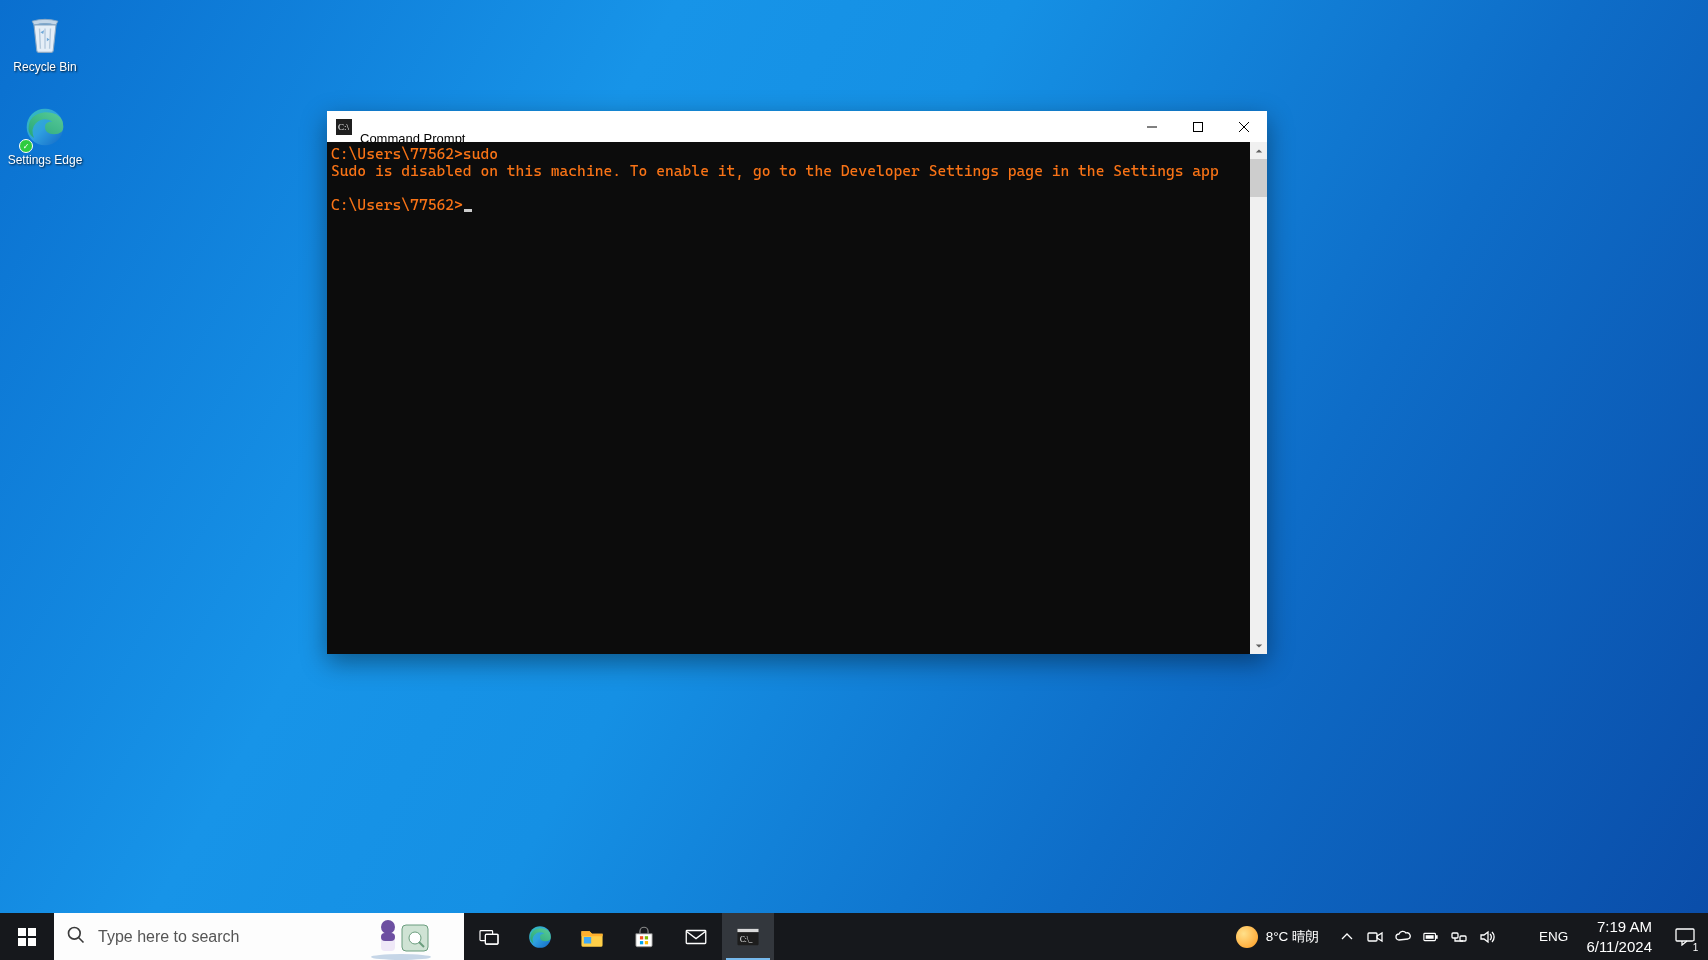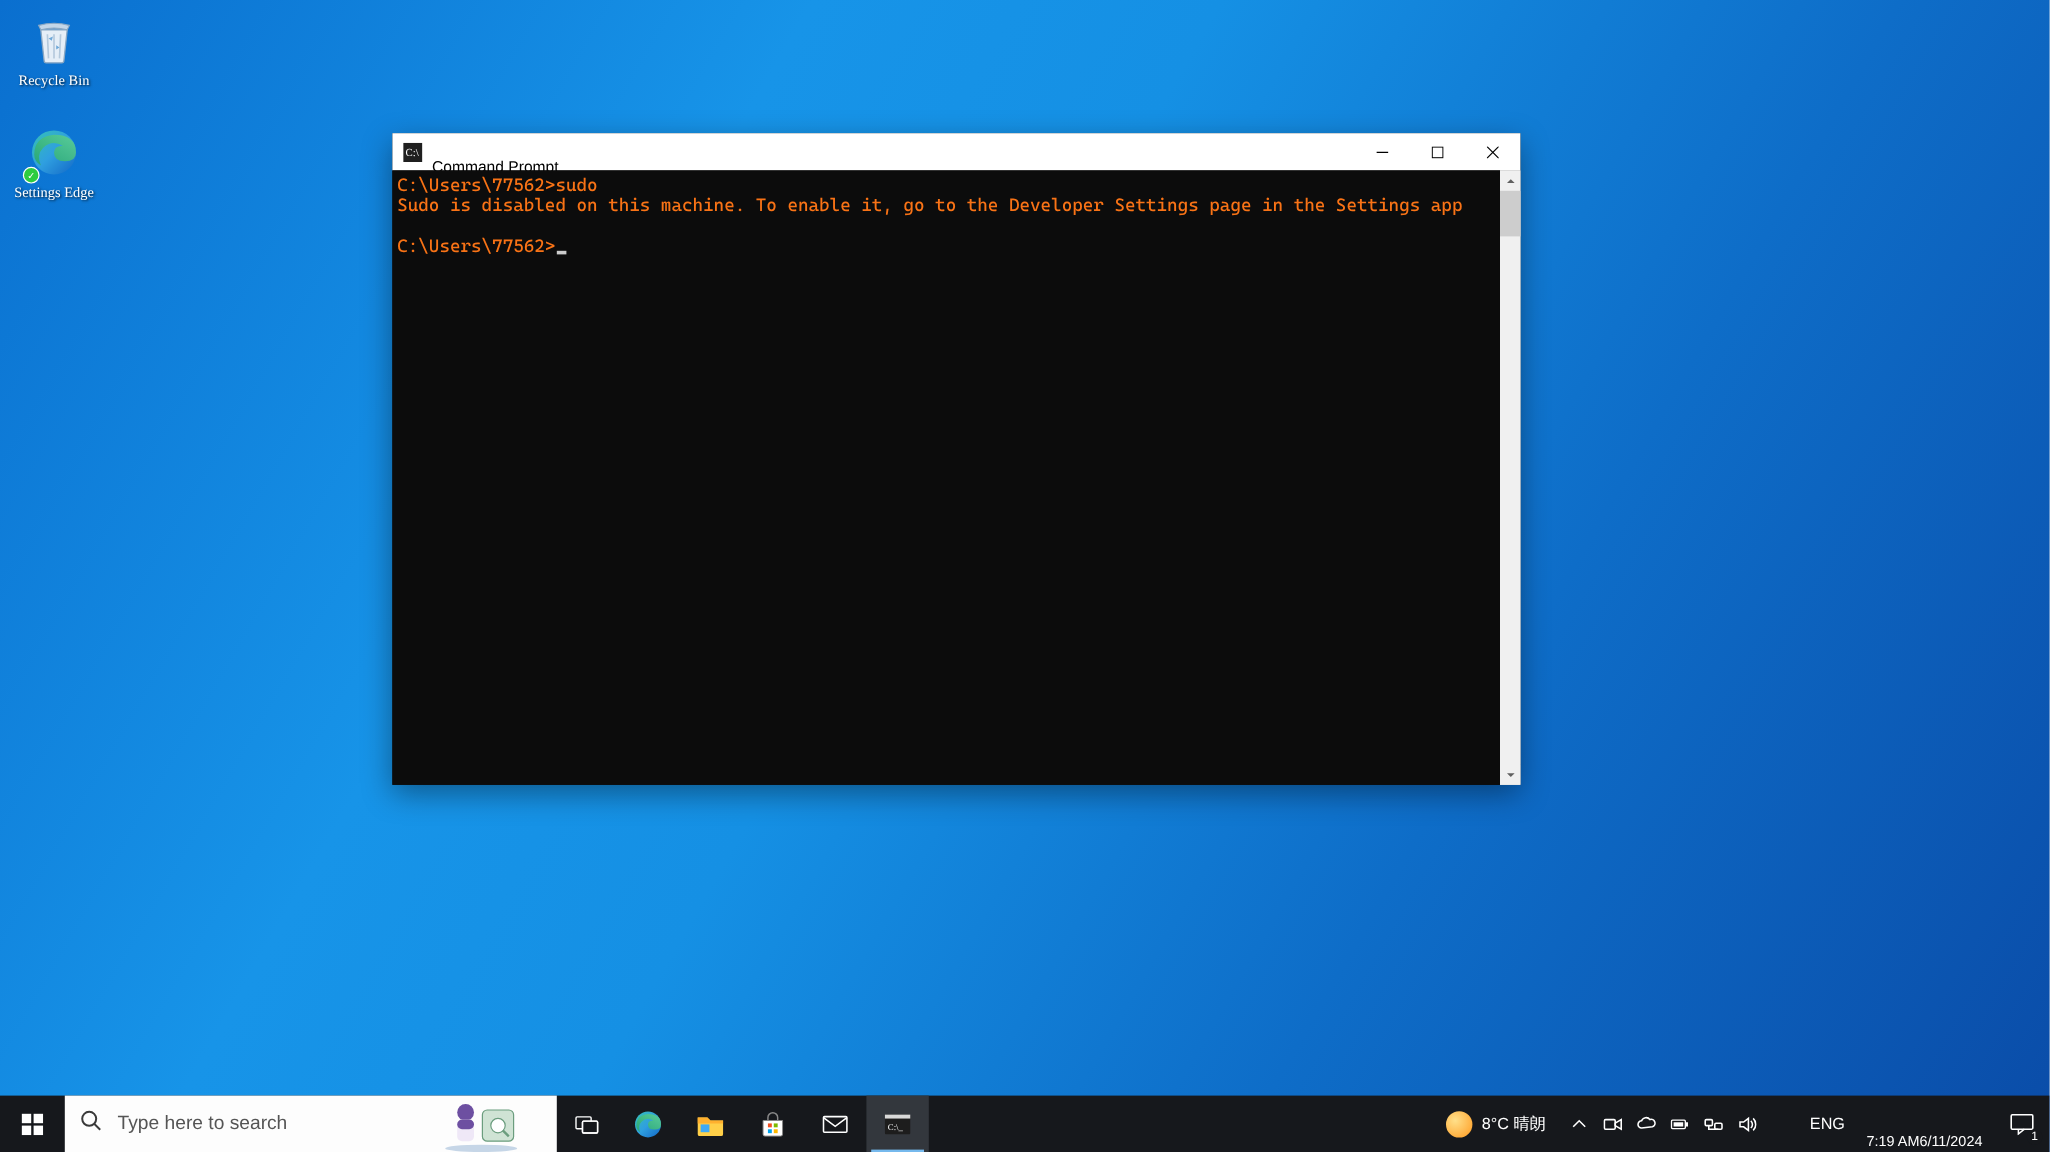--- a/index.html
+++ b/index.html
@@ -4,21 +4,21 @@
 <style>
 * { margin: 0; padding: 0; box-sizing: border-box; }
 html, body { width: 1708px; height: 960px; overflow: hidden; font-family: "Segoe UI", Tahoma, sans-serif; }
 body {
   background: linear-gradient(120deg, #0a6fcf 0%, #1794e8 30%, #1590e4 45%, #0e6dc8 70%, #0a4ca8 100%);
   position: relative;
 }
 
 
 .desktop-icons { position: absolute; top: 10px; left: 6px; display: flex; flex-direction: column; gap: 28px; }
-.desktop-icon { width: 78px; display: flex; flex-direction: column; align-items: center; cursor: pointer; font-family: Liberation Serif, serif; }
+.desktop-icon { width: 78px; display: flex; flex-direction: column; align-items: center; cursor: pointer; }
 .desktop-icon .glyph { width: 48px; height: 48px; display: flex; align-items: center; justify-content: center; }
 .desktop-icon .lbl { color: #fff; font-size: 12px; text-align: center; text-shadow: 1px 1px 2px rgba(0,0,0,.8); margin-top: 2px; line-height: 1.25; }
 
 
 .recycle-bin-glyph svg { width: 44px; height: 44px; }
 
 .edge-glyph { position: relative; }
 .edge-glyph svg { width: 44px; height: 44px; }
 .edge-badge { position: absolute; bottom: -2px; left: -2px; width: 14px; height: 14px; border-radius: 50%; background: #2ecc40; border: 1px solid #fff; display: flex; align-items: center; justify-content: center; }
 .edge-badge::after { content: "✓"; color: #fff; font-size: 8px; }
@@ -60,21 +60,21 @@
 .tb-spacer { flex: 1; }
 
 .tb-weather { display: flex; align-items: center; padding: 15px 10px; gap: 8px; }
 .tb-weather .sun { width: 22px; height: 22px; border-radius: 50%; background: radial-gradient(circle at 35% 35%, #ffe08a, #ff9a1f); }
 .tb-weather .wtext { font-size: 13.5px; }
 
 .tb-tray { display: flex; align-items: center; gap: 4px; padding: 0 6px; }
 .tb-tray .tray-ico { width: 24px; height: 47px; display: flex; align-items: center; justify-content: center; }
 .tb-tray .tray-ico svg { width: 16px; height: 16px; stroke: #fff; fill: none; stroke-width: 1.3; }
 .tb-lang { font-size: 13.5px; padding: 0 8px; display:flex; align-items:center;margin-left:26px; }
-.tb-clock { display: flex; flex-direction: row; align-items: flex-end; justify-content: center; padding: 0 10px; font-size: 12px; line-height: 1.3; }
+.tb-clock { display: flex; flex-direction: column; align-items: flex-end; justify-content: center; padding: 0 10px; font-size: 15px; line-height: 1.3; }
 .tb-notif { width: 46px; display: flex; align-items: center; justify-content: center; position: relative; }
 .tb-notif svg { width: 20px; height: 18px; stroke: #fff; fill: none; stroke-width: 1.3; }
 .tb-notif .badge { position: absolute; bottom: 6px; right: 6px; font-size: 10px; background: #16181c; border-radius: 50%; width: 13px; height: 13px; display:flex; align-items:center; justify-content:center; }
 </style>
 </head>
 <body>
 
 <div class="desktop-icons">
   <div class="desktop-icon">
     <div class="glyph recycle-bin-glyph">

